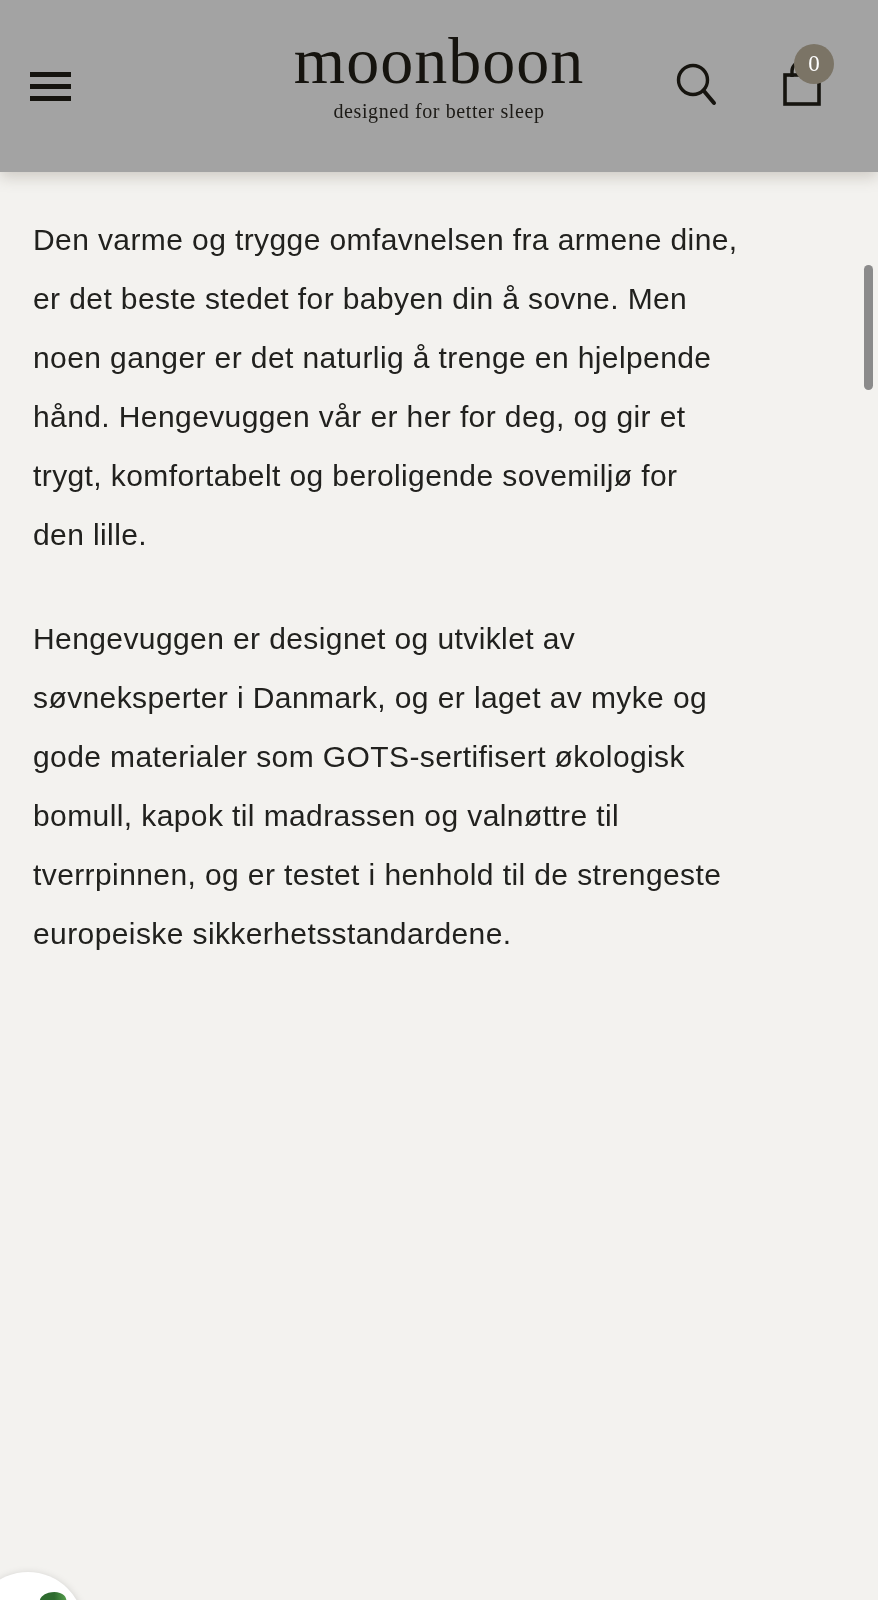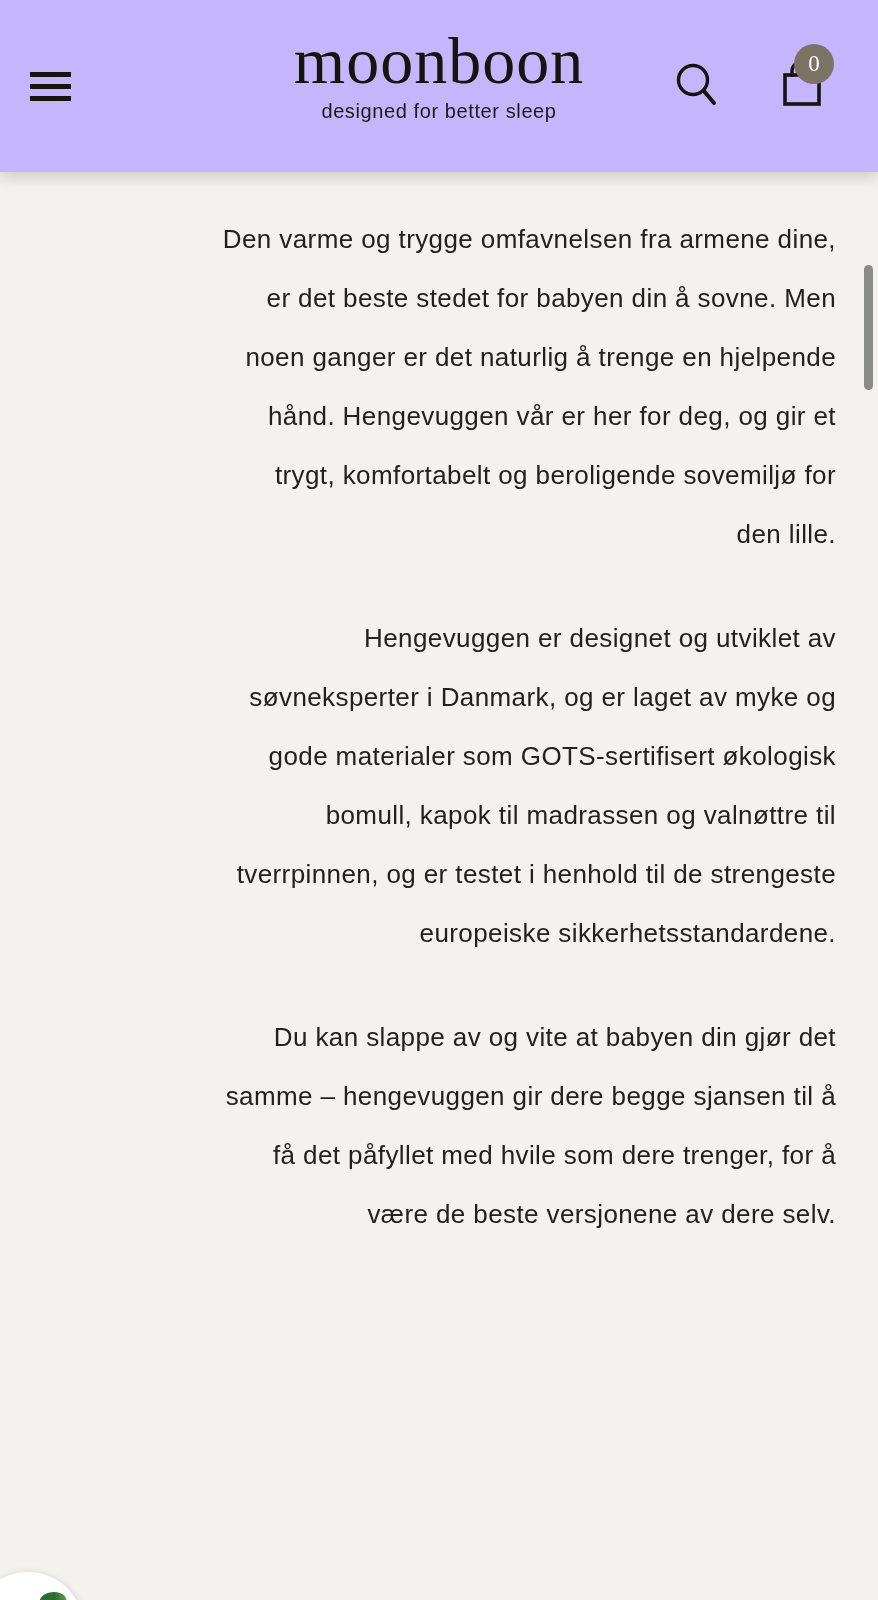--- a/index.html
+++ b/index.html
@@ -8,21 +8,21 @@
     position: relative;
     font-family: "Liberation Sans", "DejaVu Sans", sans-serif;
     background: #f3f2ef;
   }
 
   
   .site-header {
     position: absolute;
     top: 0; left: 0;
     width: 878px; height: 172px;
-    background: #c4b5fd;
+    background: #a3a3a3;
     box-shadow: 0 5px 14px rgba(110, 100, 85, 0.28);
     z-index: 5;
     padding-left: 36px;
   }
   .menu-btn {
     position: absolute;
     left: 30px; top: 66px;
     width: 46px; height: 40px;
     background: transparent; border: none;
     cursor: pointer;
@@ -41,21 +41,21 @@
   }
   .logo-text {
     font-family: "Liberation Serif", "DejaVu Serif", serif;
     font-weight: 400;
     font-size: 66px;
     line-height: 70px;
     letter-spacing: 1px;
     color: #16140f;
   }
   .tagline {
-    font-family: Liberation Sans, sans-serif;
+    font-family: Liberation Serif, serif;
     font-size: 20px;
     letter-spacing: 0.6px;
     color: #1c1a16;
     margin-top: 4px;
   }
   .icon-btn {
     position: absolute;
     background: transparent; border: none; cursor: pointer;
     padding: 0;
   }
@@ -76,26 +76,25 @@
 
   
   .page-copy {
     position: absolute;
     top: 172px; left: 0;
     width: 878px;
     padding: 38px 42px 0 33px;
   }
   .page-copy p {
     white-space: pre-line;
-    font-size: 26px;
+    font-size: 30px;
     line-height: 59px;
     letter-spacing: 0.4px;
     color: #21211e;
     margin-bottom: 45px;
-    text-align: right;
   }
 
   
   .scrollbar-thumb {
     position: absolute;
     right: 5px; top: 265px;
     width: 9px; height: 125px;
     border-radius: 5px;
     background: #8b8b8b;
     z-index: 8;
@@ -165,23 +164,19 @@
 noen ganger er det naturlig å trenge en hjelpende
 hånd. Hengevuggen vår er her for deg, og gir et
 trygt, komfortabelt og beroligende sovemiljø for
 den lille.</p>
   <p>Hengevuggen er designet og utviklet av
 søvneksperter i Danmark, og er laget av myke og
 gode materialer som GOTS-sertifisert økologisk
 bomull, kapok til madrassen og valnøttre til
 tverrpinnen, og er testet i henhold til de strengeste
 europeiske sikkerhetsstandardene.</p>
-  <p>Du kan slappe av og vite at babyen din gjør det
-samme – hengevuggen gir dere begge sjansen til å
-få det påfyllet med hvile som dere trenger, for å
-være de beste versjonene av dere selv.</p>
 </main>
 
 <div class="scrollbar-thumb"></div>
 
 <button class="chat-widget">
   <span class="chat-leaf"></span>
 </button>
 
 </body></html>

